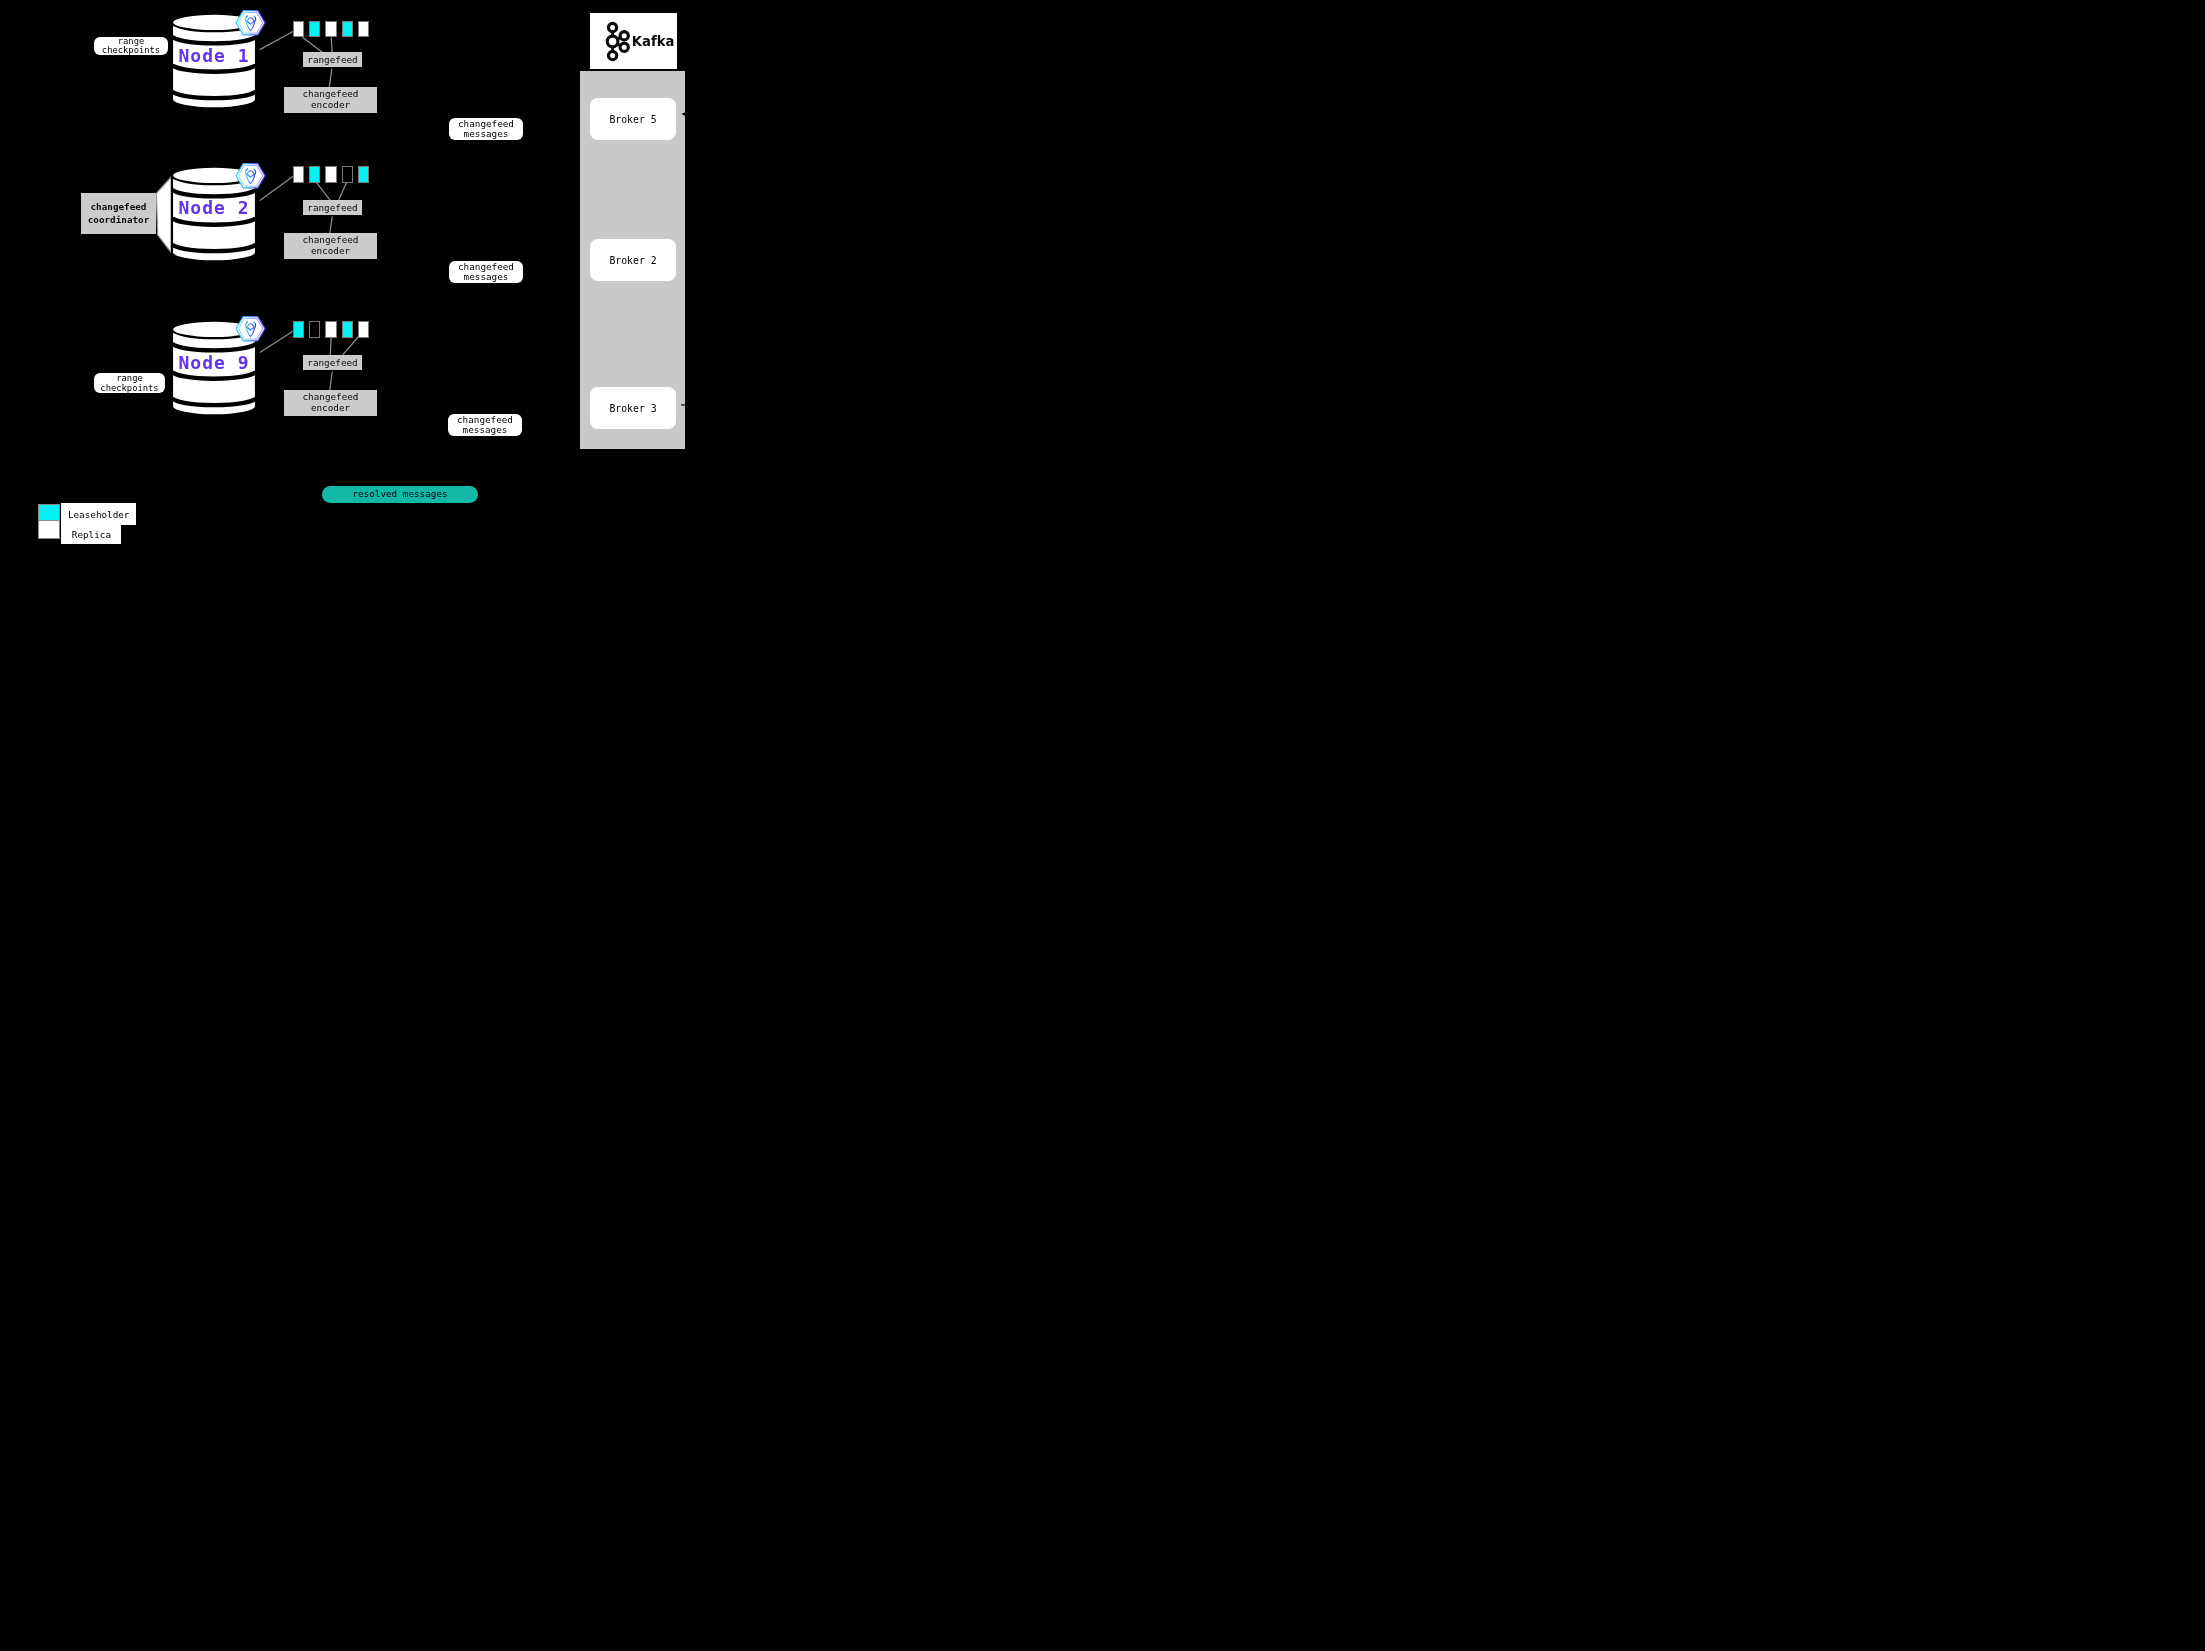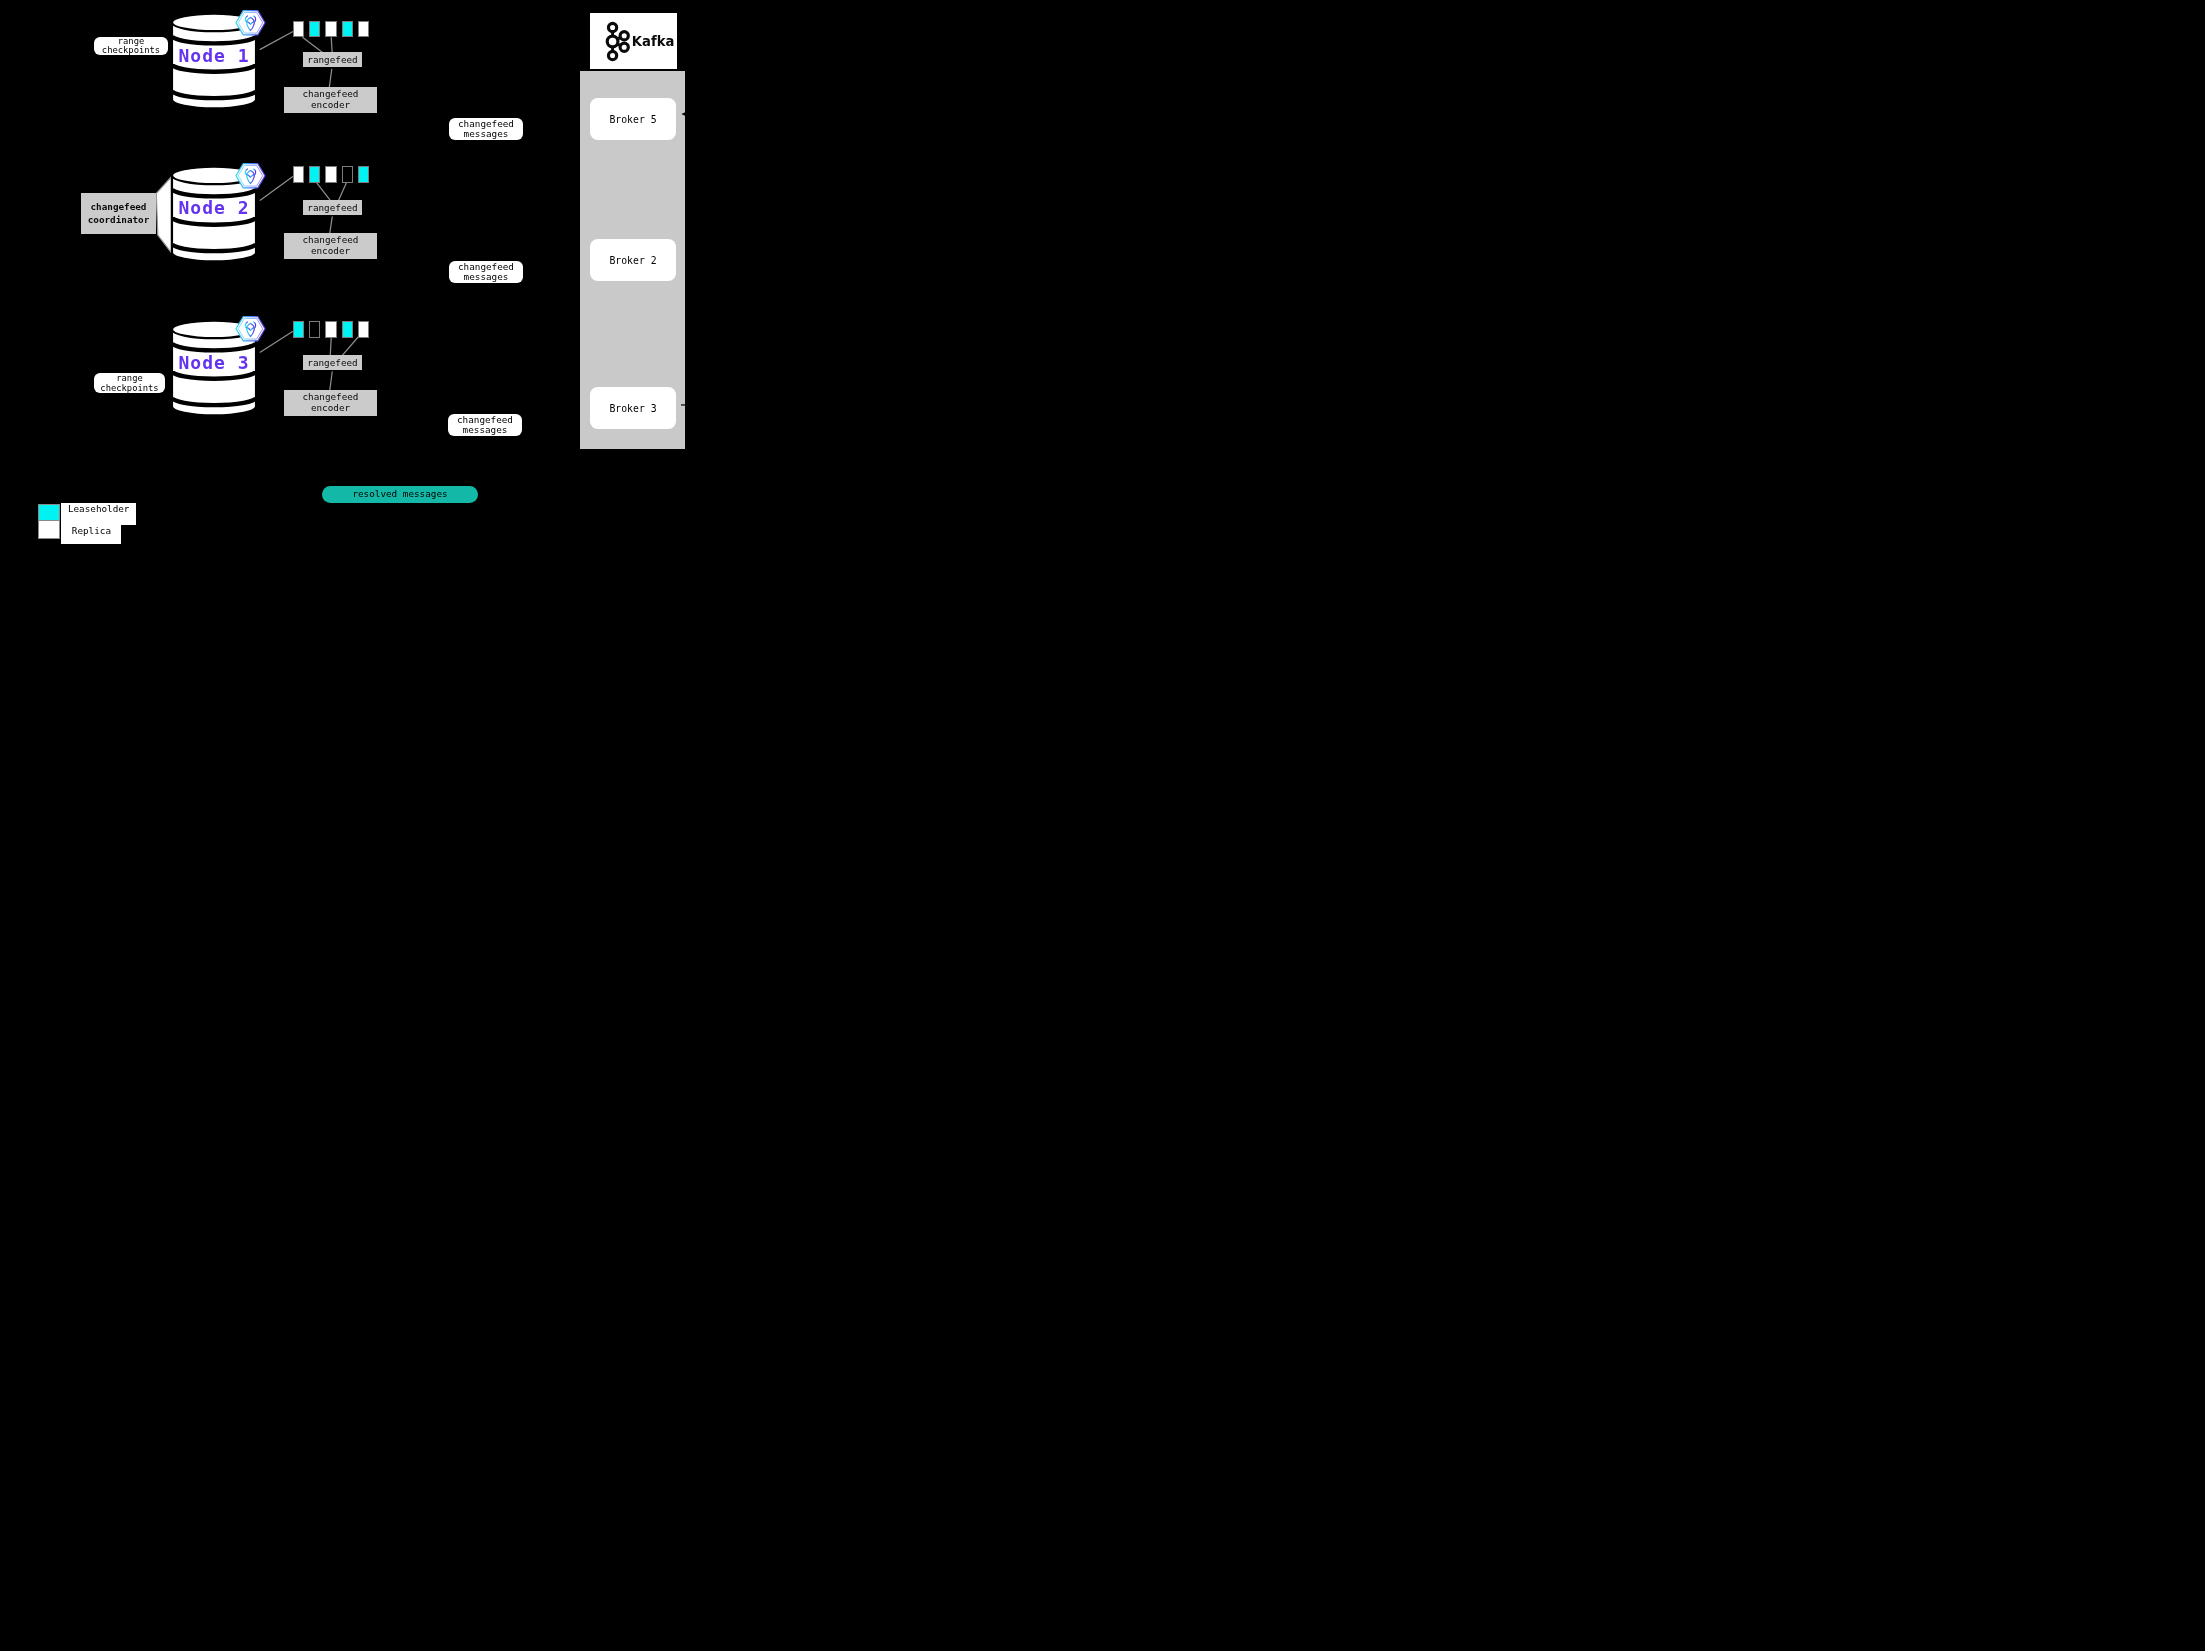--- a/index.html
+++ b/index.html
@@ -25,21 +25,21 @@
   
   .kafka-box{left:590px;top:13.2px;width:87px;height:56px;background:#fff;display:flex;align-items:center;}
   .kafka-word{font-family:"DejaVu Sans","Liberation Sans",sans-serif;font-weight:bold;font-size:13.2px;color:#0b0b0b;}
   .column{left:580px;top:71px;width:105px;height:378px;background:var(--kafka-column-gray,#c9c9c9);}
   .broker{left:590px;width:86px;height:42px;background:#fff;border-radius:7.8px;
           font-size:9.8px;color:#000;display:flex;align-items:center;justify-content:center;}
   
   .pill{left:322px;top:486px;width:156px;height:16.7px;background:#14b8a6;border-radius:8.3px;
         font-size:9.3px;line-height:16.7px;text-align:center;color:#000;}
   .legend-swatch{left:38px;width:21.6px;box-sizing:border-box;border:1.5px solid var(--legend-border,#8a8a8a);}
-  .legend-label{background:#fff;color:#000;font-size:9.3px;display:flex;padding-left:6.9px;box-sizing:border-box;}
+  .legend-label{background:#fff;color:#000;font-size:9.3px;display:flex;align-items:center;padding-left:6.9px;box-sizing:border-box;}
   svg{display:block;}
 </style>
 </head>
 <body>
 
 <div id="canvas">
 
   <svg class="abs" style="left:0;top:0" width="735" height="551" viewBox="0 0 1500 1123">
     <defs>
       <linearGradient id="hexG" x1="0" y1="0" x2="1" y2="0">
@@ -157,21 +157,21 @@
     <div>messages</div>
   </div>
 
   <svg class="abs" style="left:171px;top:319px" width="86" height="98" viewBox="0 0 176 200">
     <path d="M2 21 A86 18 0 0 1 174 21 L174 179 A86 18 0 0 1 2 179 Z" fill="#fff" stroke="#000" stroke-width="4.5"></path>
     <ellipse cx="88" cy="21" rx="86" ry="18" fill="#fff" stroke="#000" stroke-width="4.5"></ellipse>
     <path d="M2 48 A86 16 0 0 0 174 48" fill="none" stroke="#000" stroke-width="9"></path>
     <path d="M2 106 A86 16 0 0 0 174 106" fill="none" stroke="#000" stroke-width="9"></path>
     <path d="M2 160 A86 16 0 0 0 174 160" fill="none" stroke="#000" stroke-width="9"></path>
   </svg>
-  <div class="abs node-label" style="left:171px;top:352px;">Node 3</div>
+  <div class="abs node-label" style="left:171px;top:352px;">Node 9</div>
   <svg class="abs" style="left:235px;top:315px" width="31" height="28" viewBox="0 0 64 57">
     <polygon points="2,28 17,3 47,3 62,28 47,53 17,53" fill="#fff" stroke="url(#hexG)" stroke-width="2.4"></polygon>
     <polygon points="6.7,28 19.4,6.7 44.6,6.7 57.3,28 44.6,49.3 19.4,49.3" fill="none" stroke="url(#hexG)" stroke-width="1.2"></polygon>
     <g fill="none" stroke="url(#hexG)" stroke-width="2.4" stroke-linecap="round">
       <path d="M32 17 C38 20 41 26 39 32 C37.5 37.5 35 41.5 32 44 C29 41.5 26.5 37.5 25 32 C23 26 26 20 32 17 Z"></path>
       <path d="M32 44 L32 31"></path>
       <path d="M32 31 C29.5 28 26.5 26 23 25.2"></path>
       <path d="M32 31 C34.5 28 37.5 26 41 25.2"></path>
       <path d="M23 25.2 C20.5 21 21.5 16.5 25.5 14"></path>
       <path d="M41 25.2 C43.5 21 42.5 16.5 38.5 14"></path>

